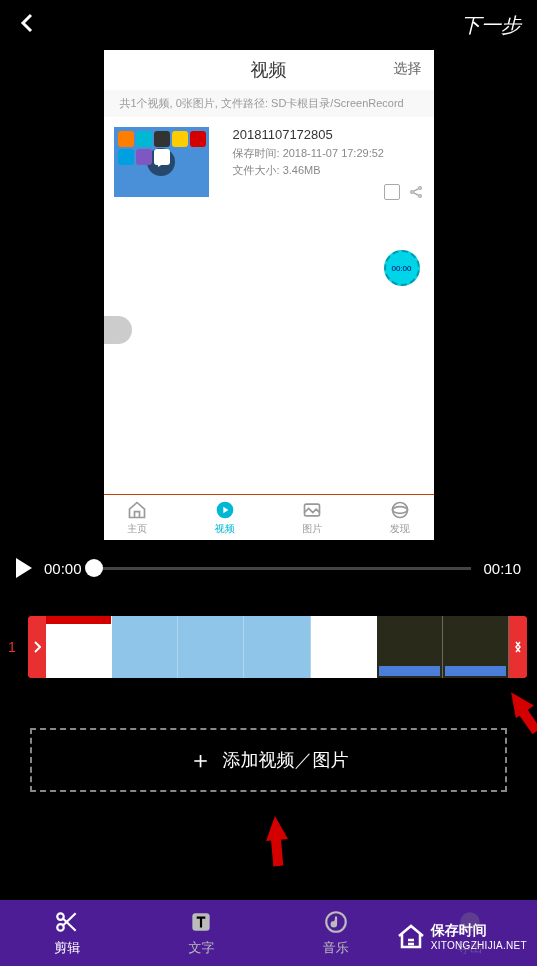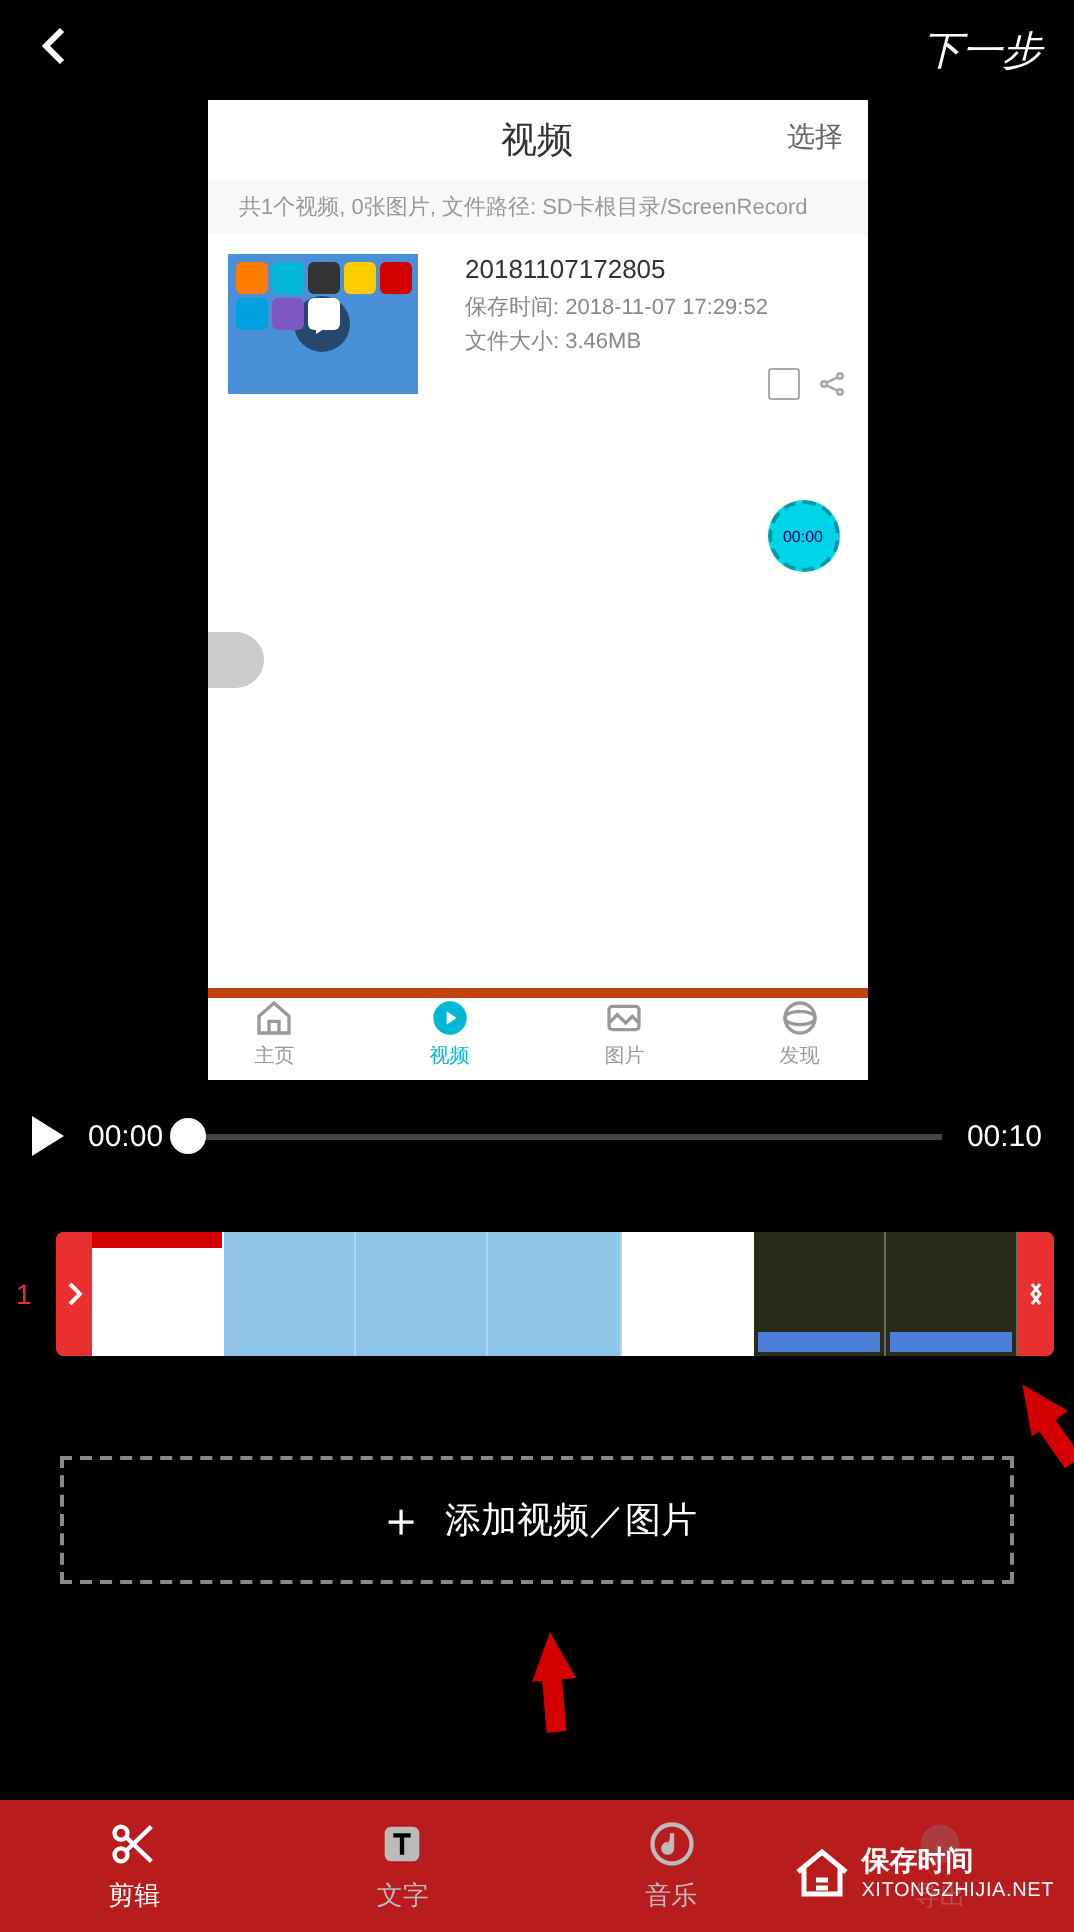--- a/index.html
+++ b/index.html
@@ -27,21 +27,21 @@
     .video-meta .title { font-size: 13px; color: #333; margin-bottom: 4px; }
     .video-meta div { margin-bottom: 2px; }
     .video-actions { display: flex; gap: 8px; margin-top: 6px; justify-content: flex-end; }
     .video-actions span { width: 16px; height: 16px; border: 1px solid #aaa; border-radius: 2px; }
     
     .timer-badge { position: absolute; right: 14px; top: 200px; width: 36px; height: 36px; border-radius: 50%; background: #00d4e8; border: 2px dashed #0099aa; display: flex; align-items: center; justify-content: center; font-size: 8px; color: #006; }
     .mic-badge { position: absolute; left: 0; top: 266px; width: 28px; height: 28px; border-radius: 0 14px 14px 0; background: #ccc; }
     
     .toast { position: absolute; left: 50%; transform: translateX(-50%); bottom: 52px; background: rgba(120,120,120,0.85); color: #eee; padding: 6px 12px; border-radius: 4px; font-size: 12px; }
     
-    .preview-tabbar { position: absolute; bottom: 0; left: 0; right: 0; height: 46px; background: #fff; display: flex; justify-content: space-around; align-items: flex-start; border-top: 5px solid #c2410c; gap: 20px; }
+    .preview-tabbar { position: absolute; bottom: 0; left: 0; right: 0; height: 46px; background: #fff; display: flex; justify-content: space-around; align-items: center; border-top: 1px solid #c2410c; gap: 20px; }
     .ptab { display: flex; flex-direction: column; align-items: center; gap: 2px; font-size: 10px; color: #999; }
     .ptab.active { color: #00b8d4; }
     .ptab-icon { width: 20px; height: 20px; }
     
     
     .playback { display: flex; align-items: center; padding: 18px 16px; gap: 12px; }
     .play-btn { width: 0; height: 0; border-left: 16px solid #fff; border-top: 10px solid transparent; border-bottom: 10px solid transparent; cursor: pointer; }
     .time { font-size: 15px; color: #fff; }
     .progress { flex: 1; height: 3px; background: #444; position: relative; }
     .progress-thumb { position: absolute; left: 0; top: 50%; transform: translate(-50%,-50%); width: 18px; height: 18px; border-radius: 50%; background: #fff; }
@@ -66,21 +66,21 @@
     .arrow1 .arrow-tail { width: 10px; height: 30px; background: #d40000; position: absolute; left: 16px; top: 14px; transform: rotate(-35deg); }
     .arrow2 { left: 265px; top: 816px; }
     .arrow2 .arrow-head { border-bottom: 24px solid #d40000; border-left: 11px solid transparent; border-right: 11px solid transparent; transform: rotate(-5deg); }
     .arrow2 .arrow-tail { width: 10px; height: 30px; background: #d40000; position: absolute; left: 7px; top: 20px; transform: rotate(-5deg); }
     
     
     .add-btn { margin: 30px 30px; border: 2px dashed #888; height: 64px; display: flex; align-items: center; justify-content: center; gap: 10px; cursor: pointer; font-size: 18px; color: #fff; }
     .plus { font-size: 24px; }
     
     
-    .bottom-nav { position: absolute; bottom: 0; left: 0; right: 0; height: 66px; background: #b91c1c; display: flex; justify-content: space-around; align-items: center; }
+    .bottom-nav { position: absolute; bottom: 0; left: 0; right: 0; height: 66px; background: #4c1d95; display: flex; justify-content: space-around; align-items: center; }
     .nav-item { display: flex; flex-direction: column; align-items: center; gap: 4px; font-size: 13px; color: #bbb; cursor: pointer; }
     .nav-item.active { color: #fff; }
     .nav-icon { width: 26px; height: 26px; }
     
     
     .watermark { position: absolute; right: 10px; bottom: 14px; display: flex; align-items: center; gap: 4px; color: #fff; }
     .wm-icon { width: 32px; height: 32px; }
     .wm-text .cn { font-size: 14px; font-weight: bold; }
     .wm-text .en { font-size: 10px; letter-spacing: 0.3px; }
   </style>

